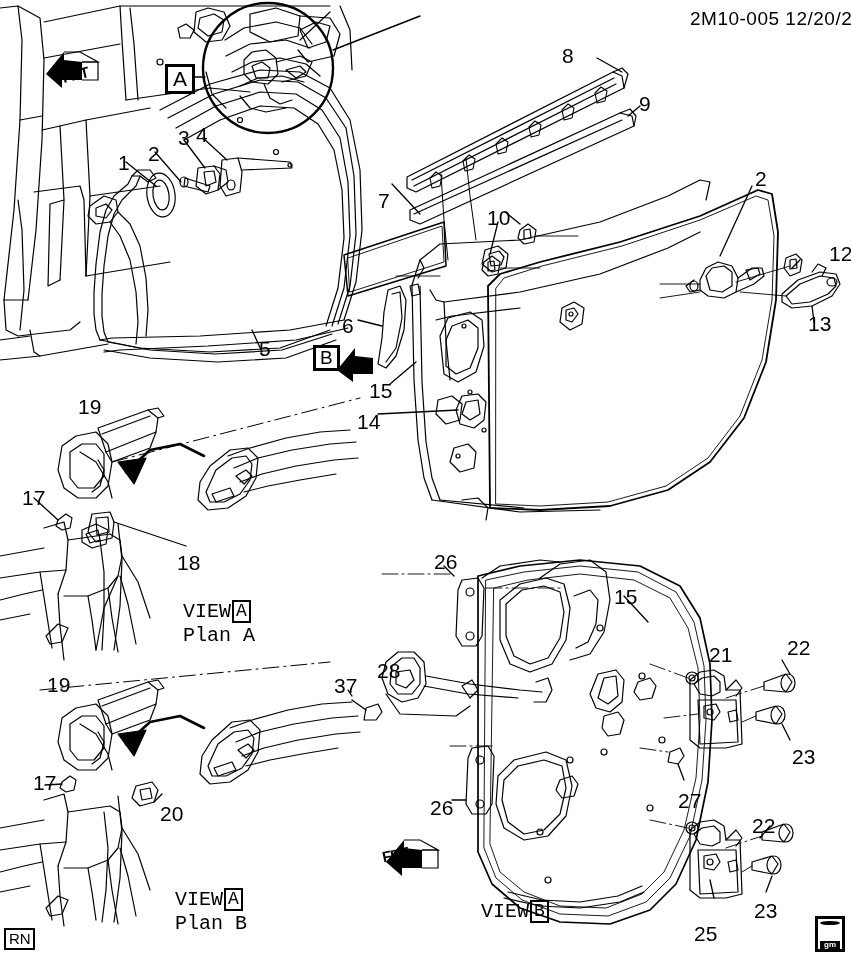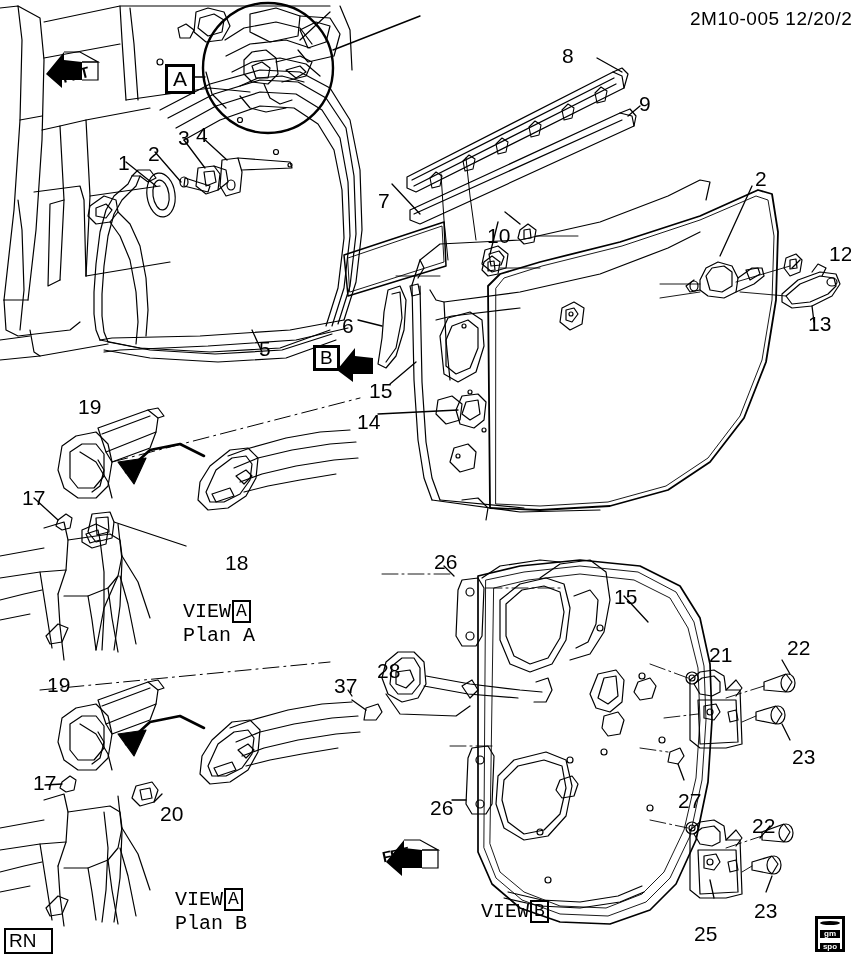--- a/index.html
+++ b/index.html
@@ -10,32 +10,32 @@
   .lbl{position:absolute;font-family:"Liberation Sans",sans-serif;
        font-size:21px;font-weight:400;color:#000;white-space:nowrap;
        letter-spacing:0px;line-height:1;}
   .hdr{position:absolute;font-size:19px;font-weight:400;white-space:nowrap;
        font-family:"Liberation Sans",sans-serif;letter-spacing:.5px;}
   .viewlbl{position:absolute;font-size:20px;white-space:nowrap;
        font-family:Liberation Mono, monospace;line-height:1.12;}
   .boxchar{display:inline-block;border:2px solid #000;padding:0 2px 1px 2px;
        line-height:1;margin-left:1px;font-size:18px;vertical-align:1px;}
   .plan{display:block;text-align:center;font-size:20px;margin-top:2px;}
-  .rnbox{position:absolute;border:2px solid #000;font-size:19px;
-       padding:1px 15px 2px 3px;line-height:1;font-family:"Liberation Sans",sans-serif;}
+  .rnbox{position:absolute;border:2px solid #000;font-size:15px;
+       padding:1px 2px 2px 3px;line-height:1;font-family:"Liberation Sans",sans-serif;}
   .abox{position:absolute;border:3px solid #000;font-size:21px;
        padding:1px 5px 2px 5px;line-height:1;background:#fff;
        font-family:"Liberation Sans",sans-serif;}
   .gmspo{position:absolute;width:30px;height:36px;border:3px solid #000;
        background:#fff;display:flex;flex-direction:column;align-items:center;
        justify-content:flex-start;padding-top:2px;box-sizing:border-box;}
   .gmspo .el{width:20px;height:8px;border:2px solid #000;border-radius:50%;
        box-sizing:border-box;background:#fff;}
   .gmspo .t1,.gmspo .t2{font-size:8px;line-height:8px;font-weight:bold;
-       background:#000;color:#fff;width:20px;text-align:center;margin-top:5px;}
+       background:#000;color:#fff;width:20px;text-align:center;margin-top:16px;}
   .frt{position:absolute;font-size:15px;font-weight:bold;letter-spacing:-1px;
        font-family:"Liberation Sans",sans-serif;}
 </style>
 </head>
 <body>
 
 <div id="sheet">
 
   <svg class="art" viewBox="0 0 851 960">
     <g fill="none" stroke="#000" stroke-width="1.2" stroke-linejoin="round" stroke-linecap="round">
@@ -528,29 +528,29 @@
   <div id="callout-layer">
       <div class="lbl" style="left: 118px; top: 152px;">1</div>
       <div class="lbl" style="left: 148px; top: 143px;">2</div>
       <div class="lbl" style="left: 178px; top: 127px;">3</div>
       <div class="lbl" style="left: 196px; top: 124px;">4</div>
       <div class="lbl" style="left: 259px; top: 338px;">5</div>
       <div class="lbl" style="left: 342px; top: 315px;">6</div>
       <div class="lbl" style="left: 378px; top: 190px;">7</div>
       <div class="lbl" style="left: 562px; top: 45px;">8</div>
       <div class="lbl" style="left: 639px; top: 93px;">9</div>
-      <div class="lbl" style="left: 487px; top: 225px;">10</div>
+      <div class="lbl" style="left: 487px; top: 207px;">10</div>
       <div class="lbl" style="left: 755px; top: 168px;">2</div>
       <div class="lbl" style="left: 800px; top: 243px; margin-left: 29px;">12</div>
       <div class="lbl" style="left: 808px; top: 313px;">13</div>
       <div class="lbl" style="left: 357px; top: 411px;">14</div>
       <div class="lbl" style="left: 369px; top: 380px;">15</div>
       <div class="lbl" style="left: 78px; top: 396px;">19</div>
       <div class="lbl" style="left: 22px; top: 487px;">17</div>
-      <div class="lbl" style="left: 177px; top: 552px; margin-left: 48px;">18</div>
+      <div class="lbl" style="left: 177px; top: 552px;">18</div>
       <div class="lbl" style="left: 47px; top: 674px;">19</div>
       <div class="lbl" style="left: 33px; top: 772px;">17</div>
       <div class="lbl" style="left: 160px; top: 803px;">20</div>
       <div class="lbl" style="left: 434px; top: 551px;">26</div>
       <div class="lbl" style="left: 377px; top: 660px;">28</div>
       <div class="lbl" style="left: 334px; top: 675px;">37</div>
       <div class="lbl" style="left: 430px; top: 797px;">26</div>
       <div class="lbl" style="left: 614px; top: 586px;">15</div>
       <div class="lbl" style="left: 709px; top: 644px;">21</div>
       <div class="lbl" style="left: 787px; top: 637px;">22</div>

